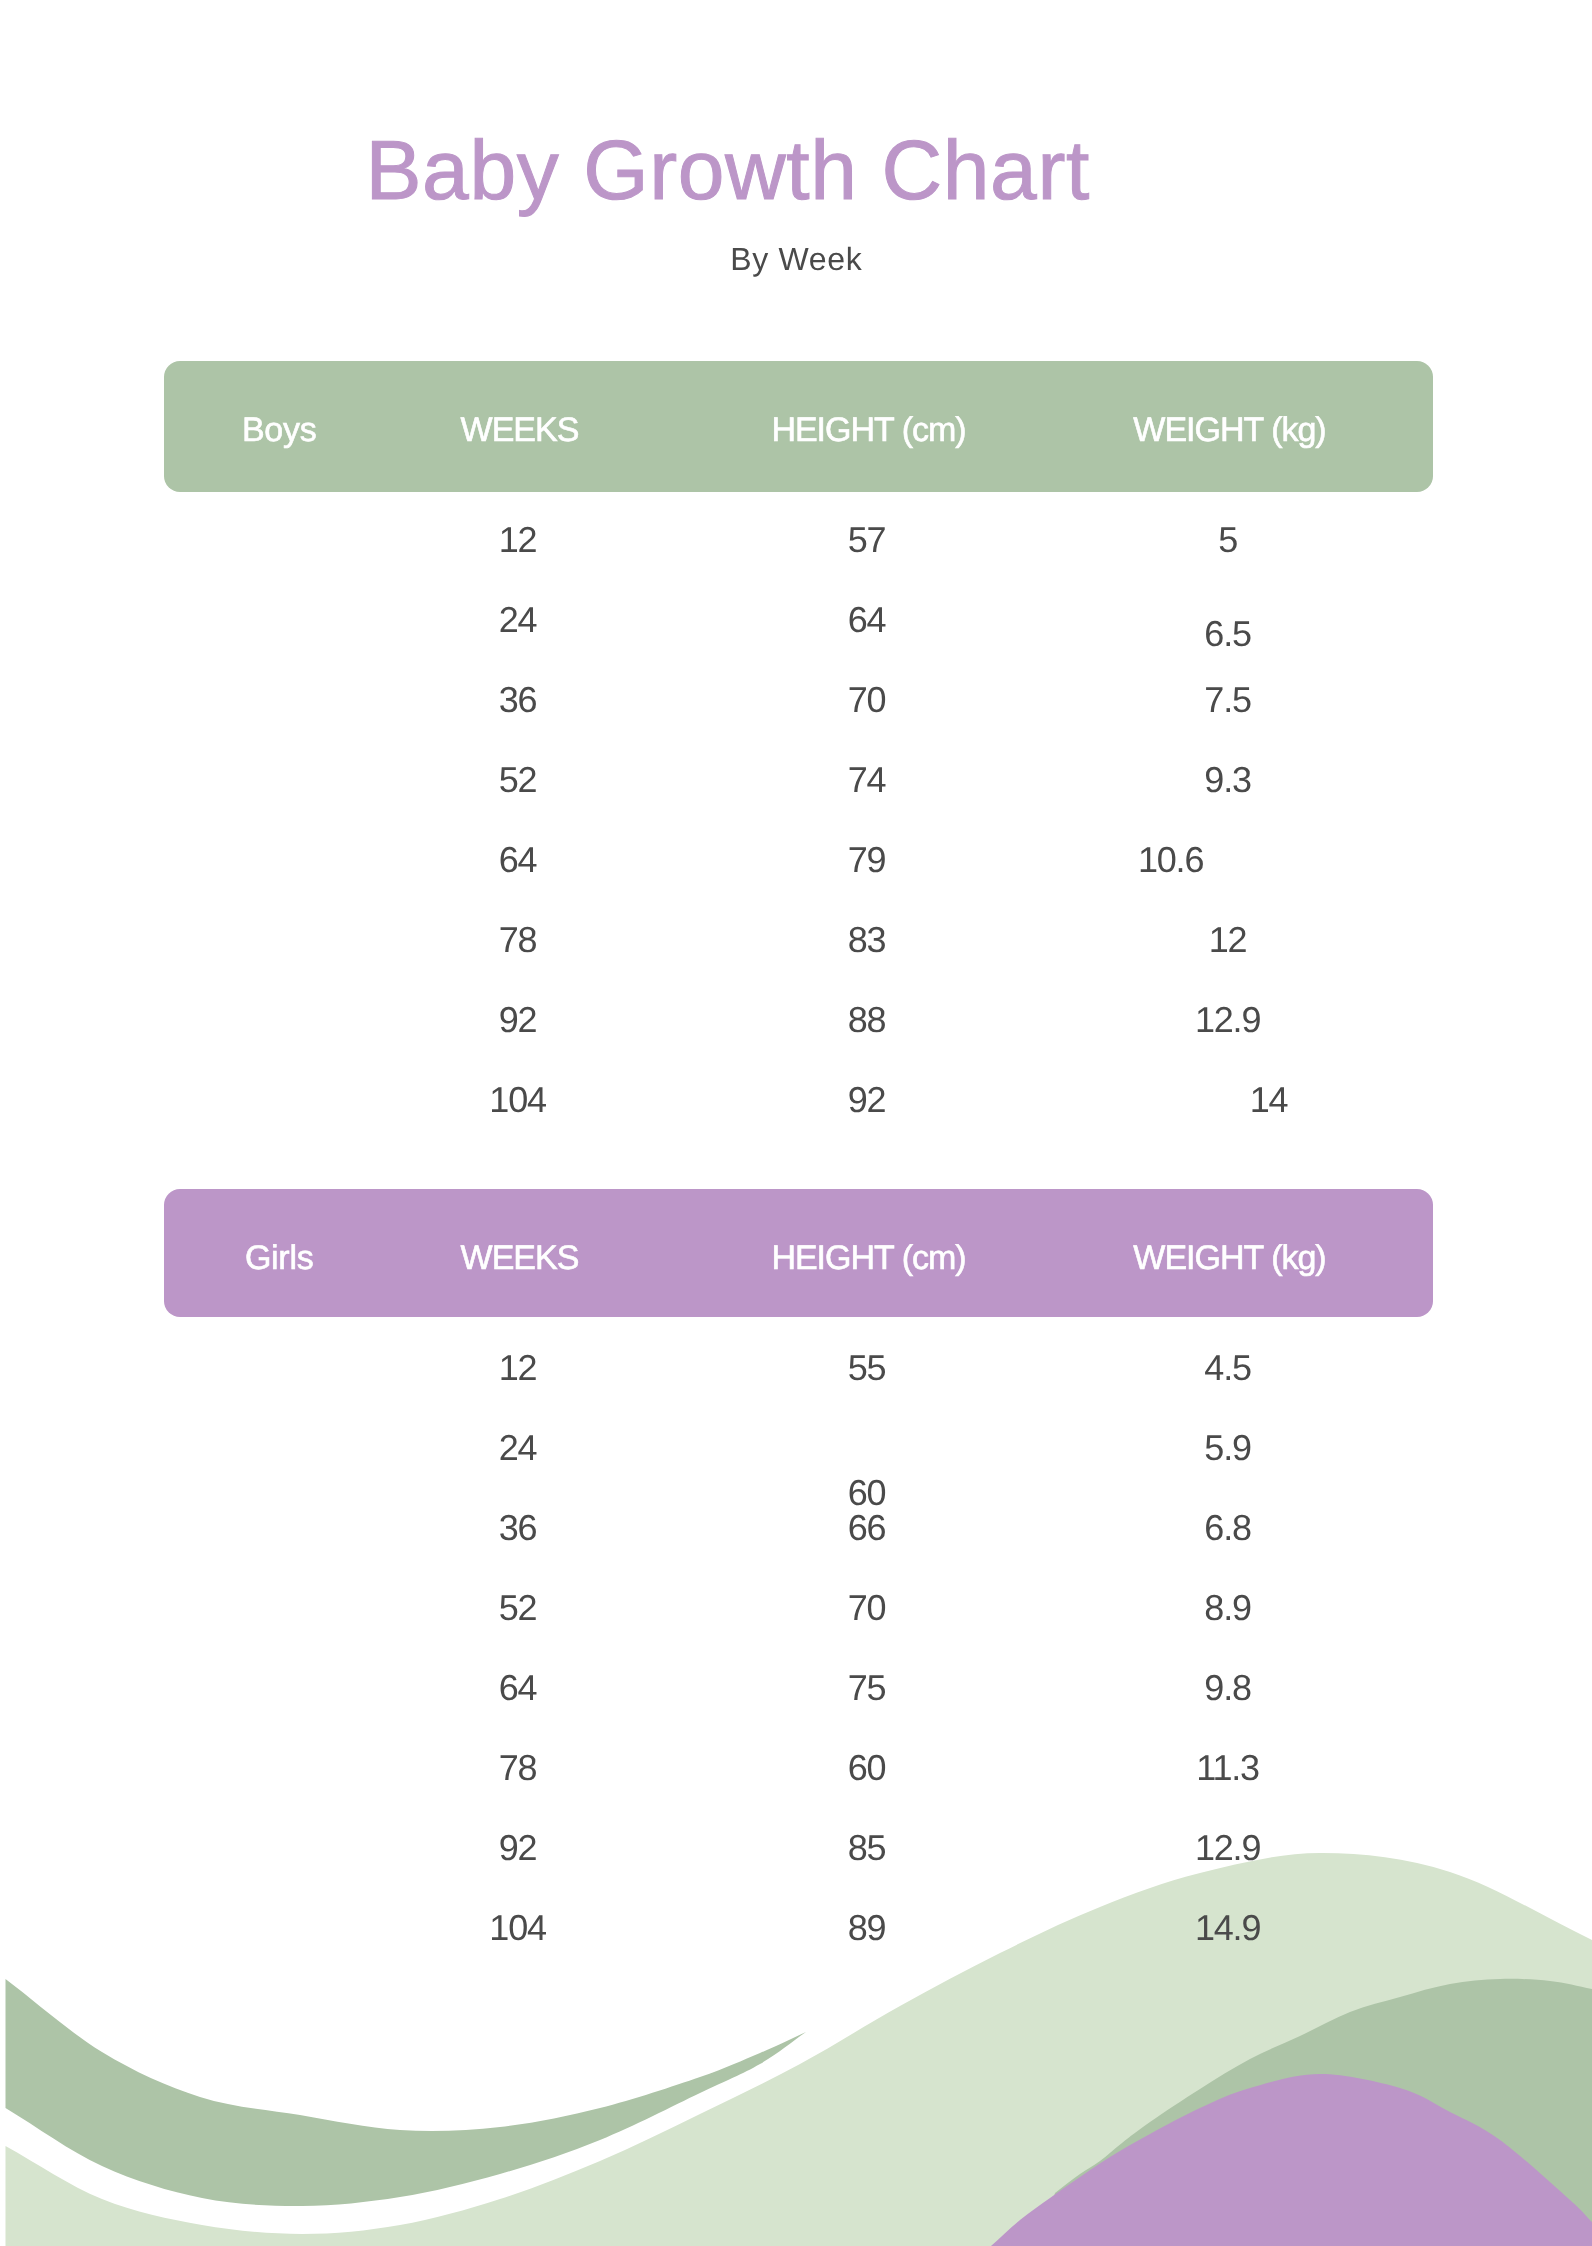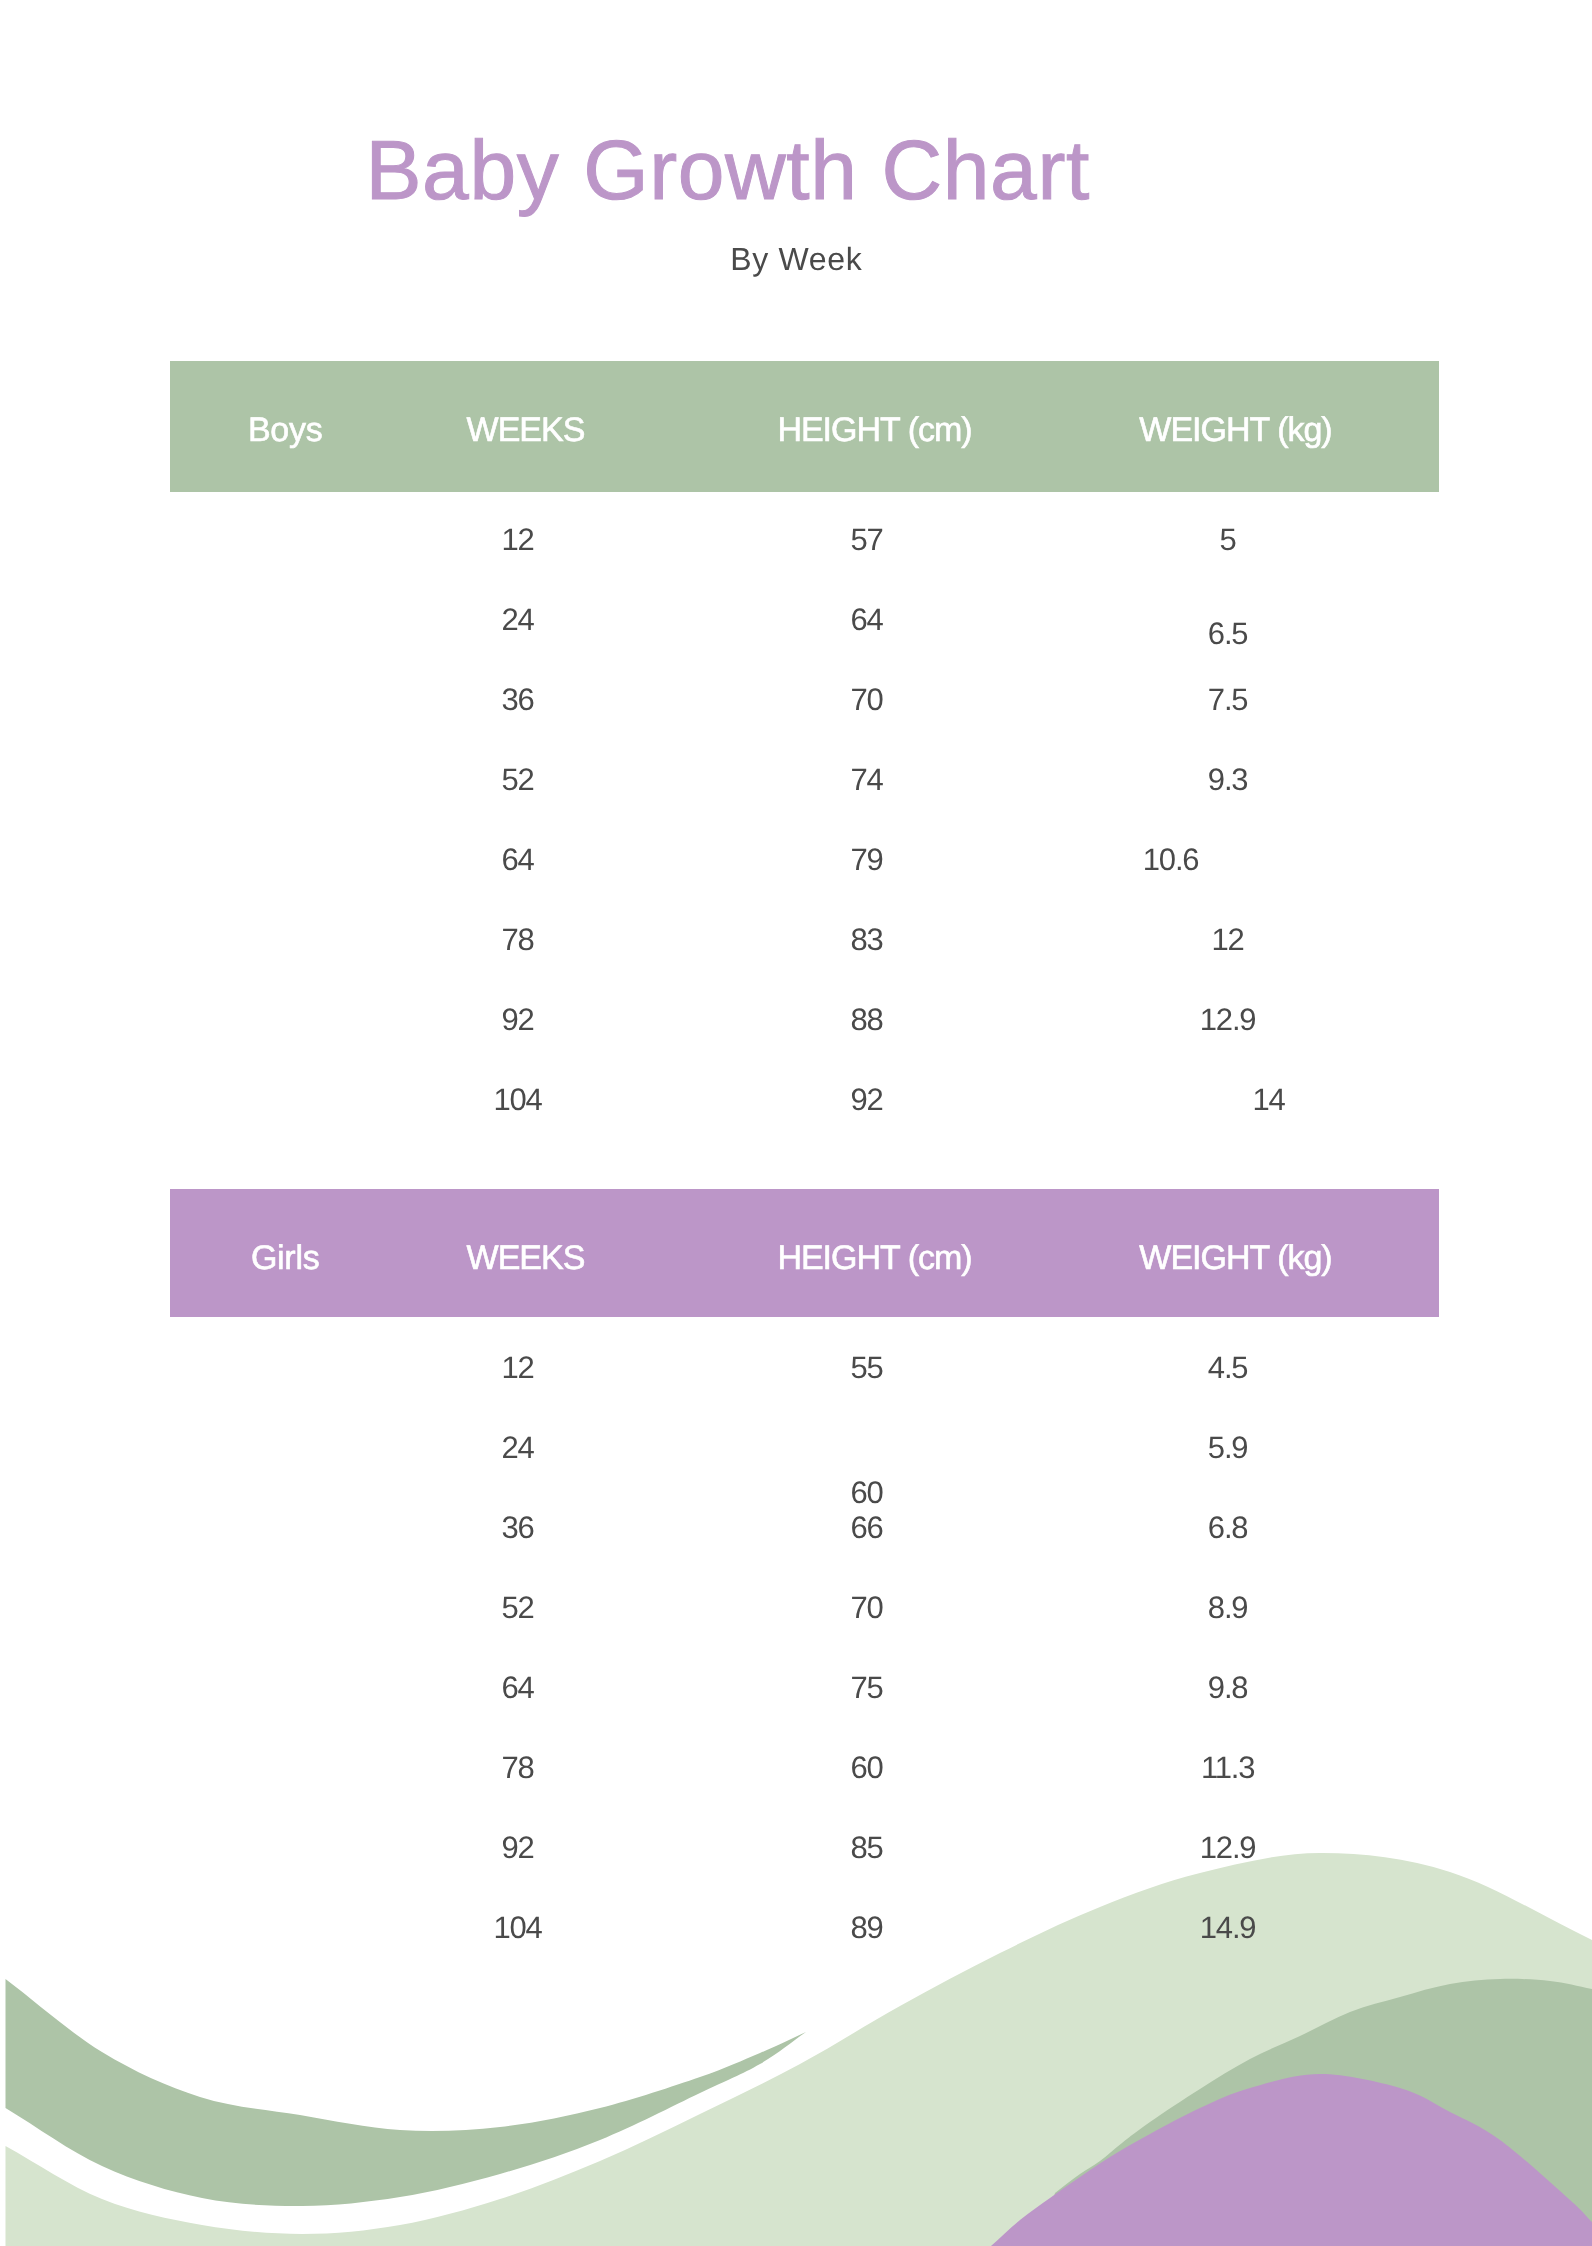--- a/index.html
+++ b/index.html
@@ -24,29 +24,29 @@
   }
   .subtitle{
     position:absolute;left:0;top:243px;width:1592px;text-align:center;
     font-size:32px;font-weight:400;color:#4a4a4a;line-height:32px;
     letter-spacing:0.7px;text-indent:0.7px;transform:translateZ(0);
   }
 
   .tbl{position:absolute;left:162px;width:1269px;}
   .tbl.boys{top:361px;}
   .tbl.girls{top:1189px;}
-  .hdr{position:absolute;left:8px;top:0;width:1269px;height:131px;}
+  .hdr{position:absolute;left:2px;top:0;width:1269px;height:131px;border-radius:16px;}
   .hdr.green{background:#adc4a7;}
   .hdr.purple{background:#bc96c8;height:128px;}
   .cell{position:absolute;transform:translate(-50%,-50%) translateZ(0);will-change:transform;white-space:nowrap;}
   .hdr .cell{color:#ffffff;font-size:34px;font-weight:400;line-height:34px;
     -webkit-text-stroke:0.62px #ffffff;
     letter-spacing:-1.0px;text-indent:1.0px;}
   .hdr .cell.label{letter-spacing:-0.3px;text-indent:0.3px;}
-  .row .cell{color:#4a4a4a;font-size:31px;font-weight:400;line-height:33px;
+  .row .cell{color:#4a4a4a;font-size:36px;font-weight:400;line-height:33px;
     letter-spacing:-1.2px;text-indent:1.2px;}
   .row{position:absolute;left:0;width:1269px;height:79.3px;}
 </style>
 </head>
 <body>
 
 <div class="page">
   <svg id="waves" viewBox="0 0 1592 2246" preserveAspectRatio="none">
       <path d="M5.5,2146 C37.7,2163.7 69.2,2185.8 102,2199 C134.8,2212.2 168.7,2219.2 202,2225 C235.3,2230.8 269,2234 302,2234 C335,2234 367,2230.8 400,2225 C433,2219.2 466.7,2209.7 500,2199 C533.3,2188.3 566.7,2175.2 600,2161 C633.3,2146.8 666.7,2130.2 700,2114 C733.3,2097.8 766.7,2082 800,2064 C833.3,2046 866.7,2024.5 900,2006 C933.3,1987.5 966.7,1969.5 1000,1953 C1033.3,1936.5 1066.7,1920.3 1100,1907 C1133.3,1893.7 1163.3,1882 1200,1873 C1236.7,1864 1278.3,1853.2 1320,1853 C1361.7,1852.8 1404.7,1857.5 1450,1872 C1495.3,1886.5 1544.7,1917.3 1592,1940 L1592,2246 L5.5,2246 Z" fill="#d6e4ce"></path>
       <path d="M1055,2193 C1063.3,2186.7 1072.5,2179.3 1080,2174 C1087.5,2168.7 1093,2166.2 1100,2161 C1107,2155.8 1113.7,2149.5 1122,2143 C1130.3,2136.5 1137,2131 1150,2122 C1163,2113 1183.3,2099.5 1200,2089 C1216.7,2078.5 1233.3,2067.8 1250,2059 C1266.7,2050.2 1283.3,2043.8 1300,2036 C1316.7,2028.2 1333.3,2018.5 1350,2012 C1366.7,2005.5 1383.3,2001.7 1400,1997 C1416.7,1992.3 1433.3,1987 1450,1984 C1466.7,1981 1483.3,1979.5 1500,1979 C1516.7,1978.5 1534.7,1979.3 1550,1981 C1565.3,1982.7 1578,1986.3 1592,1989 L1592,2246 L1038,2246 Z" fill="#adc4a7"></path>

